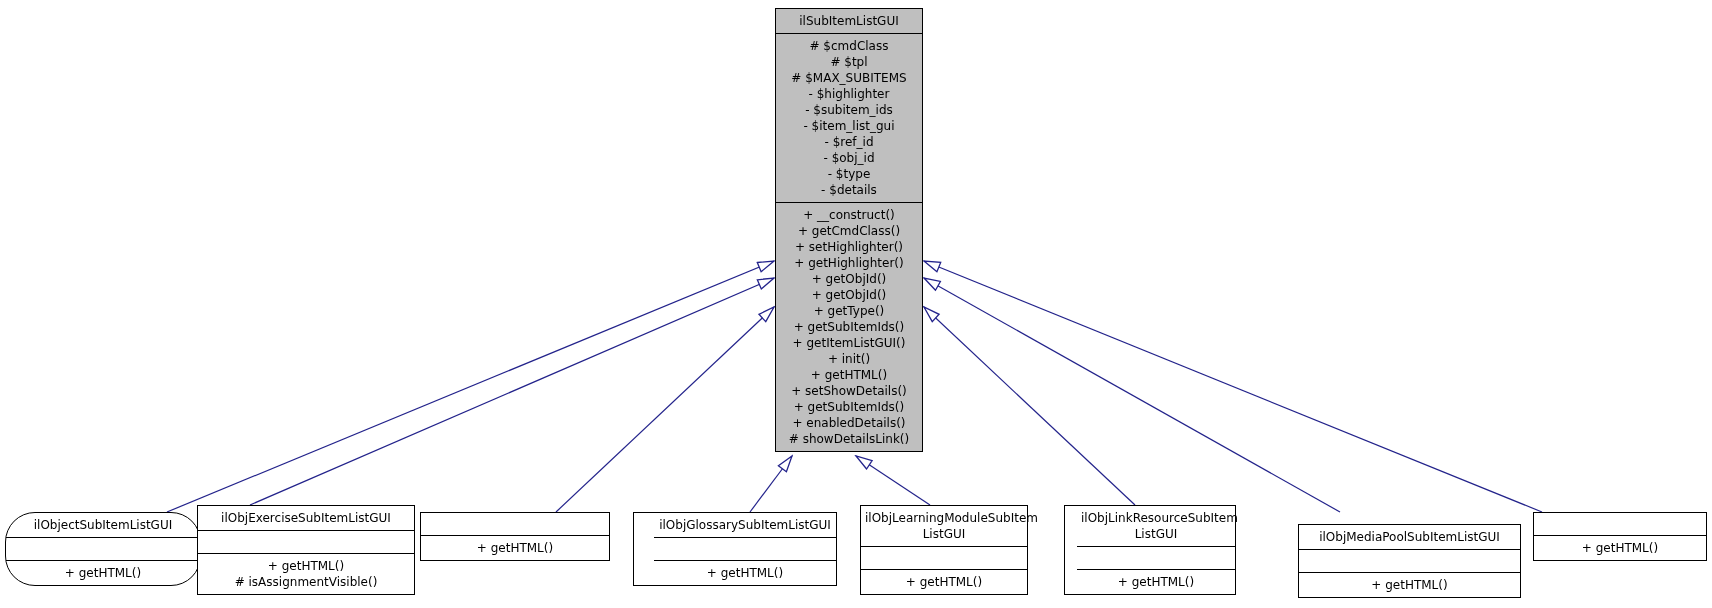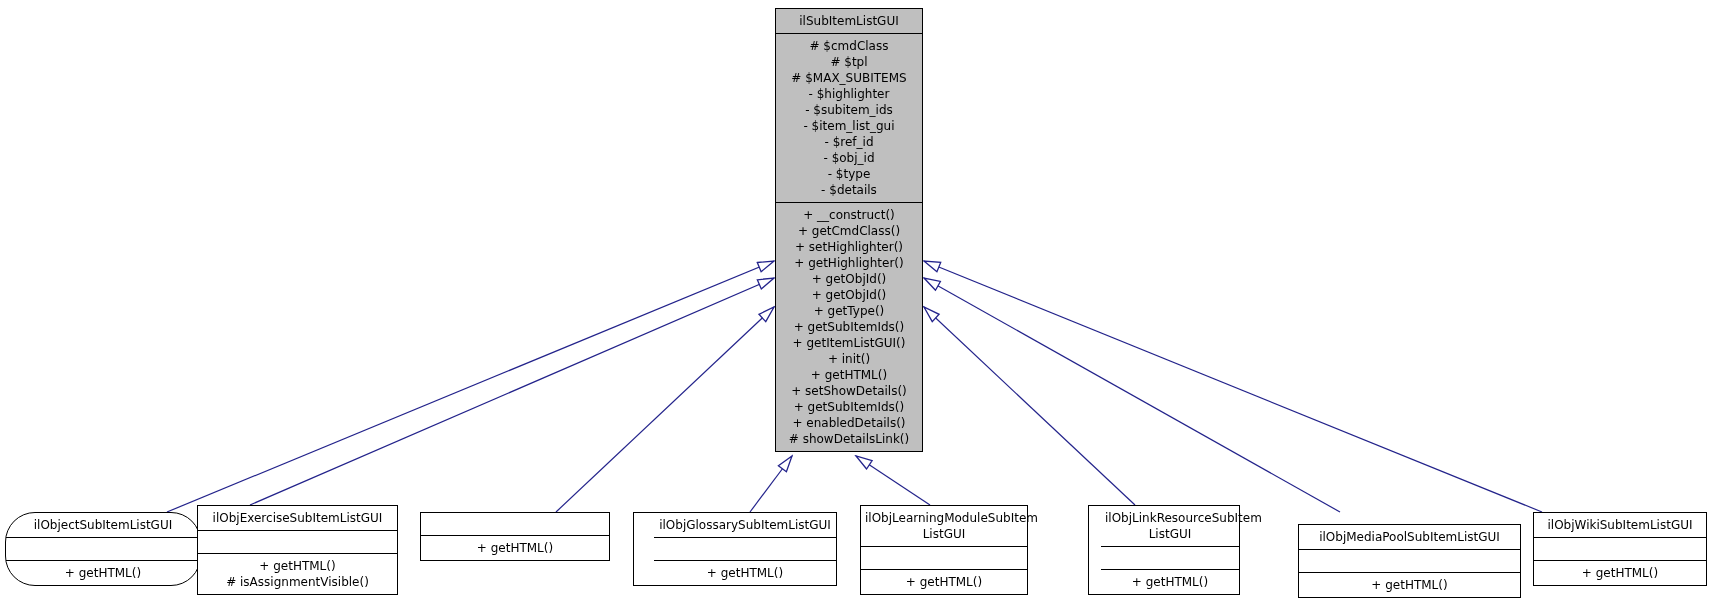--- a/index.html
+++ b/index.html
@@ -38,25 +38,25 @@
   .uml-section{
     padding:4px 6px;
     line-height:16px;
     text-align:center;
   }
   .uml-section.attrs{border-bottom:1.5px solid var(--node-border);}
   .uml-section.empty{height:22px;padding:0;border-bottom:1.5px solid var(--node-border);}
   .uml-row{white-space:nowrap;}
   
   .sub0{left:5px;   top:512px; width:196px;border-radius:30px;}
-  .sub1{left:197px; top:505px; width:201px;}
+  .sub1{left:197px; top:505px; width:218px;}
   .sub2{left:420px; top:512px; width:190px;}
   .sub3{left:633px; top:512px; width:204px;padding-left:20px;}
   .sub4{left:860px; top:505px; width:168px;}
-  .sub5{left:1088px;top:505px; width:152px;padding-left:12px;}
+  .sub5{left:1064px;top:505px; width:172px;padding-left:12px;}
   .sub6{left:1298px;top:524px; width:223px;}
   .sub7{left:1533px;top:512px; width:174px;}
   .main-node{left:775px;top:8px;width:148px;}
 </style>
 </head>
 <body>
 
 <div class="canvas">
 
   <svg class="edges" width="1712" height="608" viewBox="0 0 1712 608">
@@ -160,20 +160,19 @@
 
   <div class="uml-node sub6">
     <div class="uml-title">ilObjMediaPoolSubItemListGUI</div>
     <div class="uml-section empty"></div>
     <div class="uml-section methods">
         <div class="uml-row">+ getHTML()</div>
       </div>
   </div>
 
   <div class="uml-node sub7">
-    <div class="uml-title">ilObjWikiSubItemListGUI</div>
     <div class="uml-section empty"></div>
     <div class="uml-section methods">
         <div class="uml-row">+ getHTML()</div>
       </div>
   </div>
 
 </div>
 
 </body></html>

